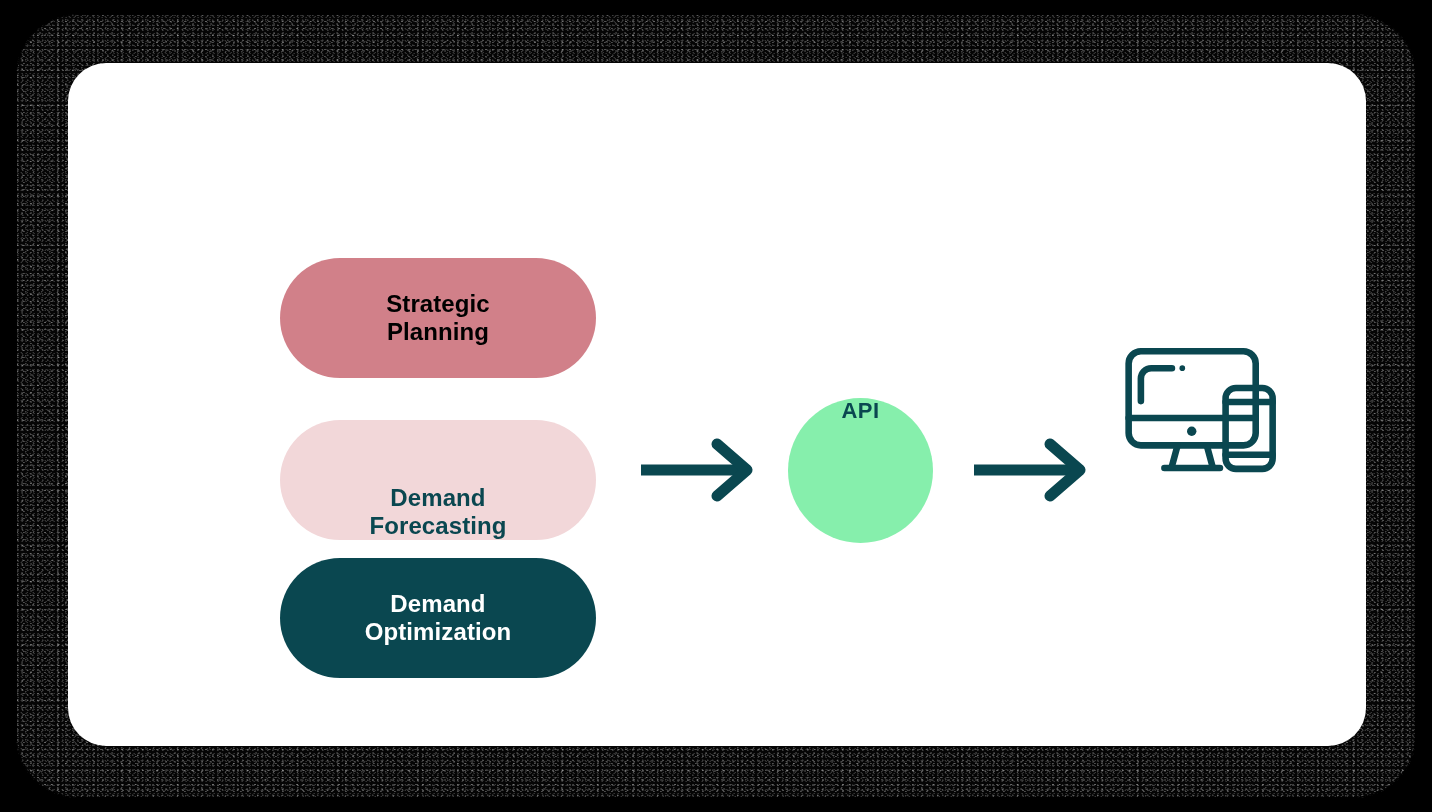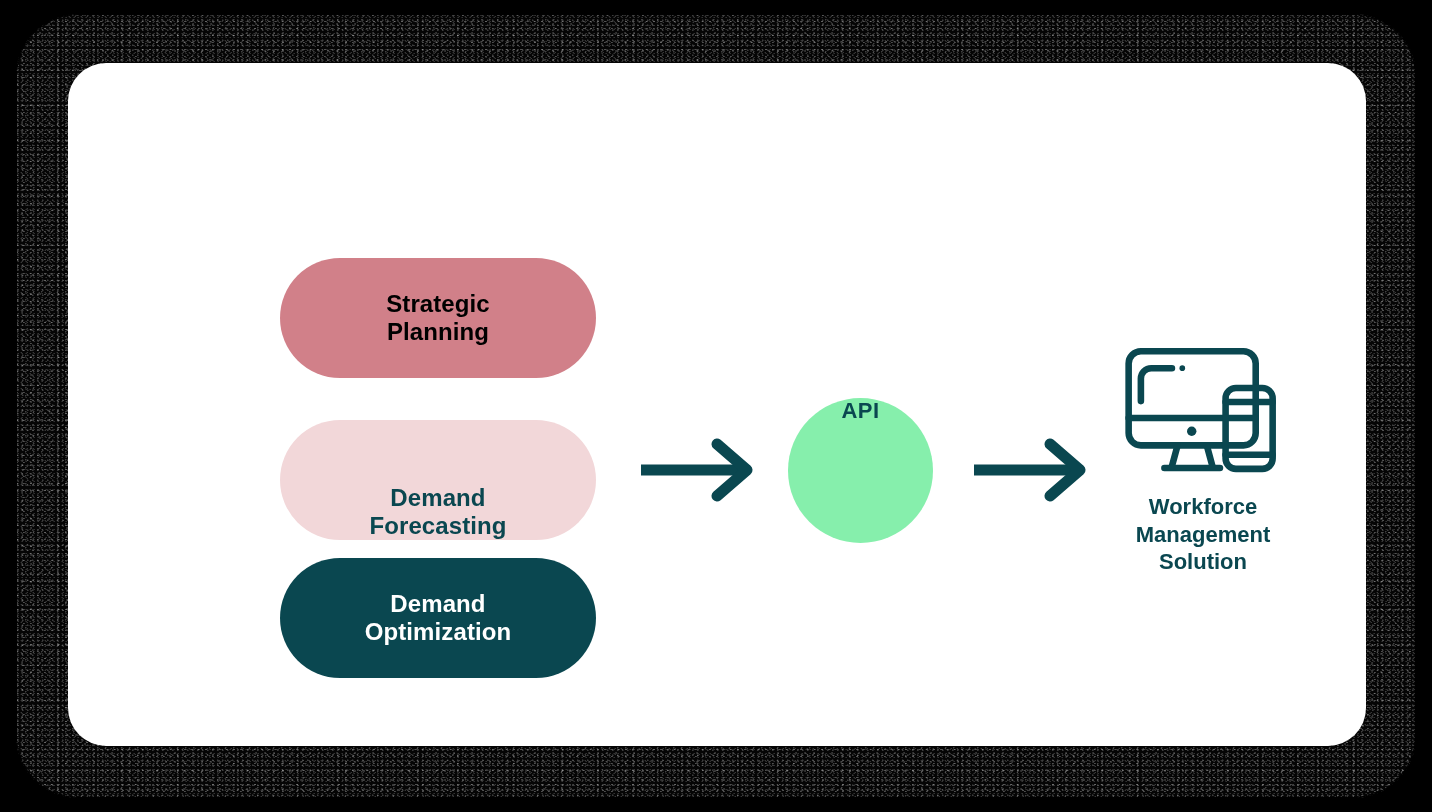--- a/index.html
+++ b/index.html
@@ -184,19 +184,16 @@
 
           <circle cx="73" cy="94" r="5" fill="#0a4750" stroke="none"></circle>
           <circle cx="63" cy="27" r="3" fill="#0a4750" stroke="none"></circle>
 
           <rect x="109" y="48" width="50" height="86" rx="11"></rect>
           <line x1="109" y1="63" x2="159" y2="63"></line>
           <line x1="109" y1="119" x2="159" y2="119"></line>
         </g>
       </svg>
 
-      <span class="output-label">Workforce
-Management
-Solution</span>
     </div>
 
   </div>
 </div>
 
 </body></html>

